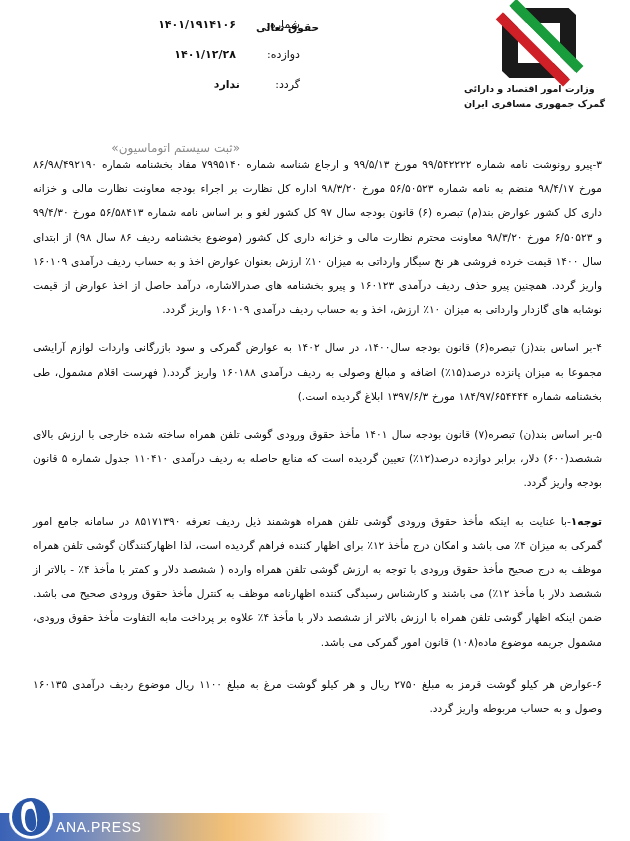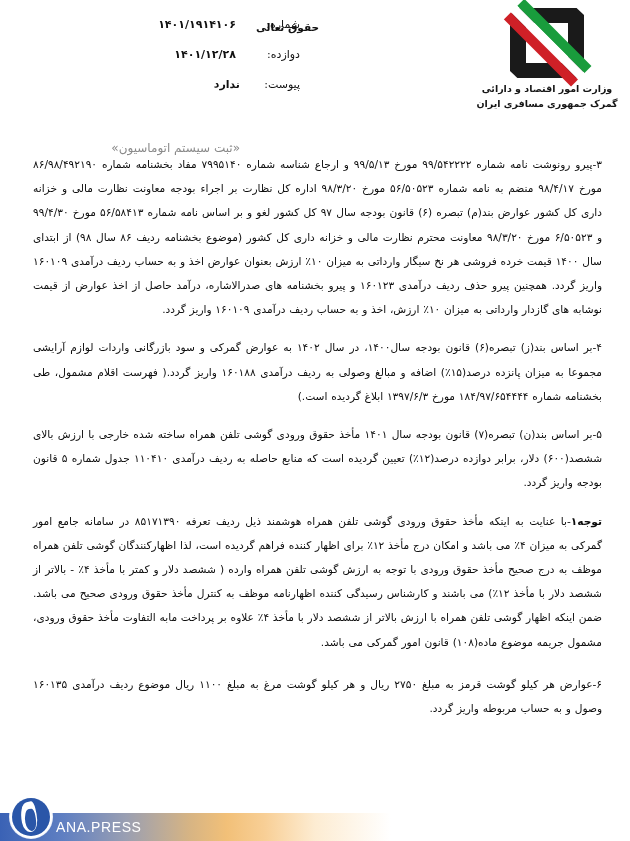--- a/index.html
+++ b/index.html
@@ -28,23 +28,23 @@
     top: 0;
     left: 0;
     right: 0;
     height: 145px;
   }
 
   
   .logo-block {
     position: absolute;
     top: 8px;
-    right: 8px;
+    right: 16px;
     width: 150px;
-    text-align: center;
+    text-align: left;
   }
   .logo-mark {
     width: 74px;
     height: 70px;
     margin: 0 auto 4px auto;
     position: relative;
   }
   .logo-mark .sq {
     position: absolute;
     inset: 0;
@@ -271,21 +271,21 @@
     <div class="meta">
       <div class="meta-row">
         <span class="meta-label">شماره:</span>
         <span class="meta-value">۱۴۰۱/۱۹۱۴۱۰۶</span>
       </div>
       <div class="meta-row">
         <span class="meta-label">دوازده:</span>
         <span class="meta-value">۱۴۰۱/۱۲/۲۸</span>
       </div>
       <div class="meta-row attach">
-        <span class="meta-label">پیوست:</span>
+        <span class="meta-label">گردد:</span>
         <span class="meta-value">ندارد</span>
       </div>
     </div>
 
     <div class="automation-stamp">«ثبت سیستم اتوماسیون»</div>
   </div>
 
   <div class="doc-body">
 
     <p class="para">۳-پیرو رونوشت نامه شماره ۹۹/۵۴۲۲۲۲ مورخ ۹۹/۵/۱۳ و ارجاع شناسه شماره ۷۹۹۵۱۴۰ مفاد بخشنامه شماره ۸۶/۹۸/۴۹۲۱۹۰ مورخ ۹۸/۴/۱۷ منضم به نامه شماره ۵۶/۵۰۵۲۳ مورخ ۹۸/۳/۲۰ اداره کل نظارت بر اجراء بودجه معاونت نظارت مالی و خزانه داری کل کشور عوارض بند(م) تبصره (۶) قانون بودجه سال ۹۷ کل کشور لغو و بر اساس نامه شماره ۵۶/۵۸۴۱۳ مورخ ۹۹/۴/۳۰ و ۶/۵۰۵۲۳ مورخ ۹۸/۳/۲۰ معاونت محترم نظارت مالی و خزانه داری کل کشور (موضوع بخشنامه ردیف ۸۶ سال ۹۸) از ابتدای سال ۱۴۰۰ قیمت خرده فروشی هر نخ سیگار وارداتی به میزان ۱۰٪ ارزش بعنوان عوارض اخذ و به حساب ردیف درآمدی ۱۶۰۱۰۹ واریز گردد. همچنین پیرو حذف  ردیف درآمدی ۱۶۰۱۲۳ و پیرو بخشنامه های صدرالاشاره، درآمد حاصل از اخذ عوارض از قیمت نوشابه های گازدار وارداتی به میزان ۱۰٪ ارزش، اخذ و به حساب ردیف درآمدی ۱۶۰۱۰۹ واریز گردد.</p>

